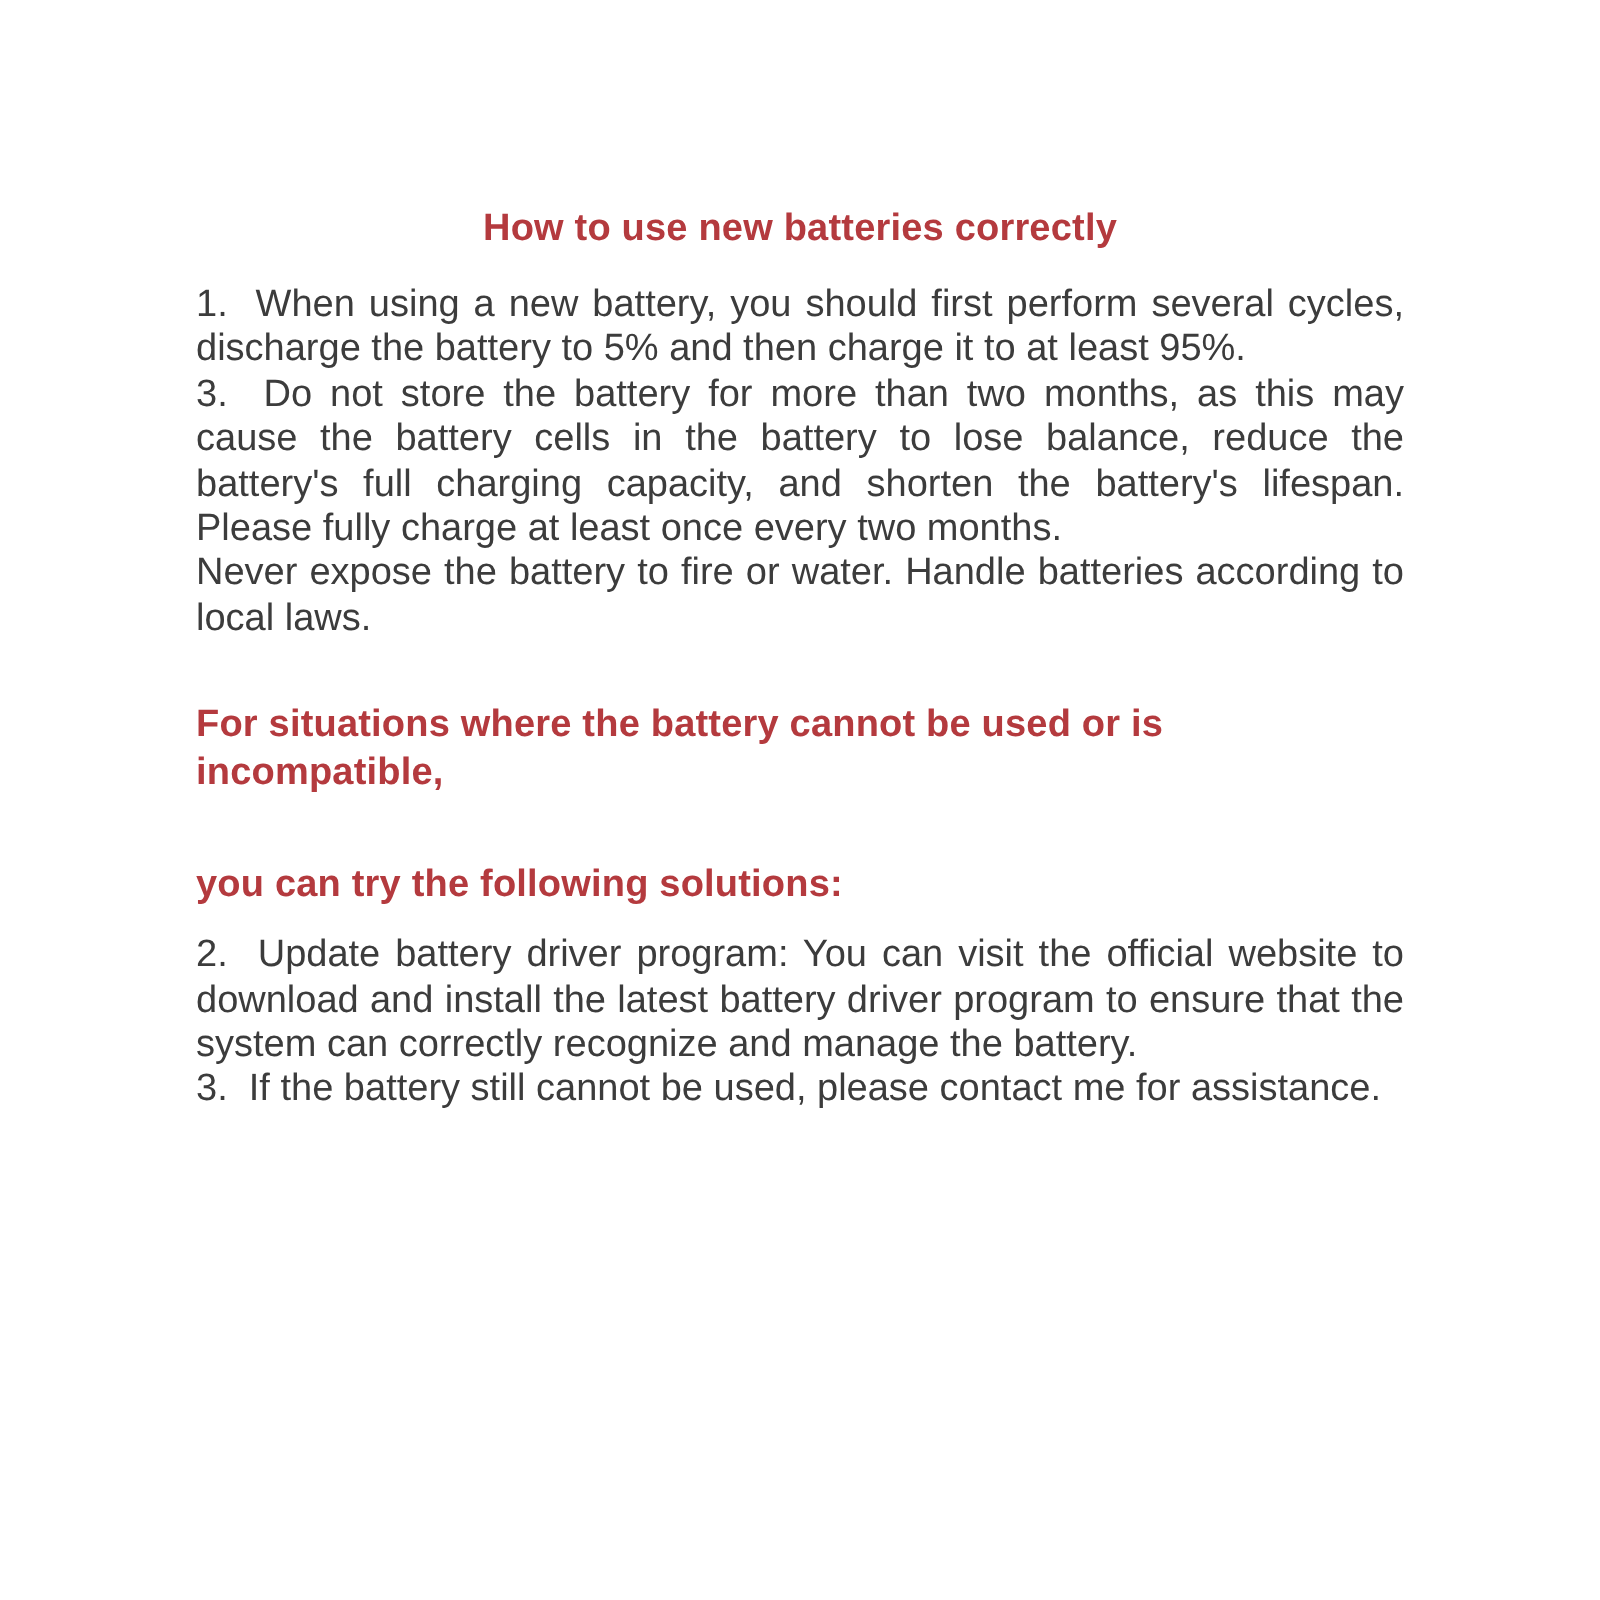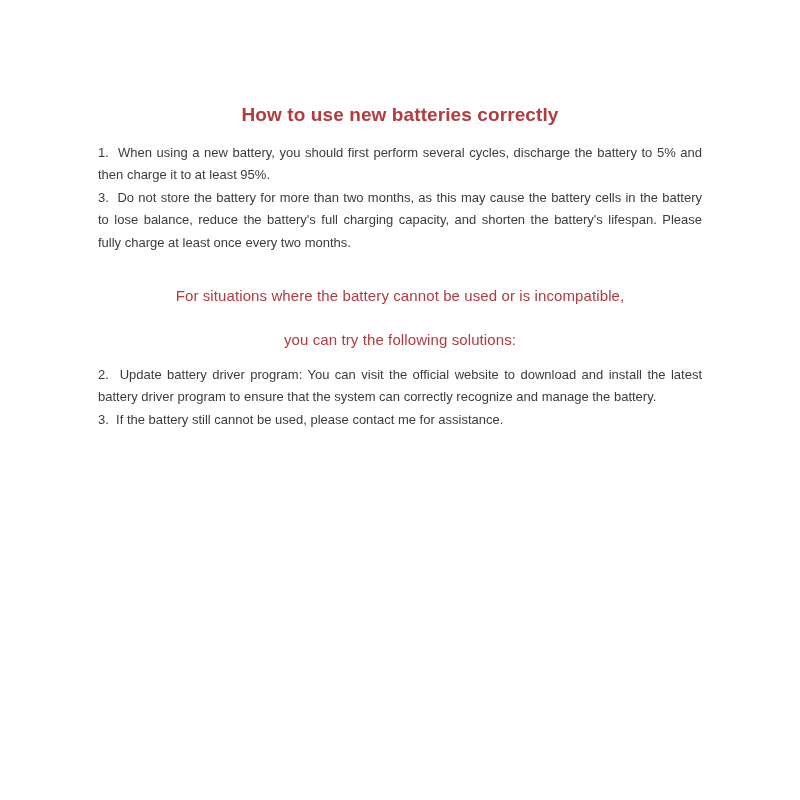--- a/index.html
+++ b/index.html
@@ -26,48 +26,48 @@
     text-align: center;
     color: #b43a3e;
     font-size: 19px;
     font-weight: 700;
     line-height: 24px;
     letter-spacing: 0.1px;
   }
   .body-block p {
     margin: 0;
     text-align: justify;
-    font-size: 13px;
+    font-size: 19px;
     line-height: 22.4px;
     color: #3c3c3c;
   }
   .red-heading {
     margin: 0;
-    text-align: center;
     color: #b43a3e;
-    font-size: 15px;
-    font-weight: 400;
+    font-size: 19px;
+    font-weight: 700;
     line-height: 24px;
     letter-spacing: 0.1px;
   }
   .heading-gap-top { margin-top: 30px; }
-  .heading-gap-mid { margin-top: 20px; }
+  .heading-gap-mid { margin-top: 32px; }
   .solutions { margin-top: 12px; }
 </style>
 </head>
 <body>
 
 <div class="page">
   <div class="content">
 
     <h1 class="red-title">How to use new batteries correctly</h1>
 
     <div class="body-block">
       <p>1.&nbsp; When using a new battery, you should first perform several cycles, discharge the battery to 5% and then charge it to at least 95%.</p>
       <p>3.&nbsp; Do not store the battery for more than two months, as this may cause the battery cells in the battery to lose balance, reduce the battery's full charging capacity, and shorten the battery's lifespan. Please fully charge at least once every two months.</p>
+      <p>Never expose the battery to fire or water. Handle batteries according to local laws.</p>
     </div>
 
     <h2 class="red-heading heading-gap-top">For situations where the battery cannot be used or is incompatible,</h2>
 
     <h2 class="red-heading heading-gap-mid">you can try the following solutions:</h2>
 
     <div class="body-block solutions">
       <p>2.&nbsp; Update battery driver program: You can visit the official website to download and install the latest battery driver program to ensure that the system can correctly recognize and manage the battery.</p>
       <p>3.&nbsp; If the battery still cannot be used, please contact me for assistance.</p>
     </div>

